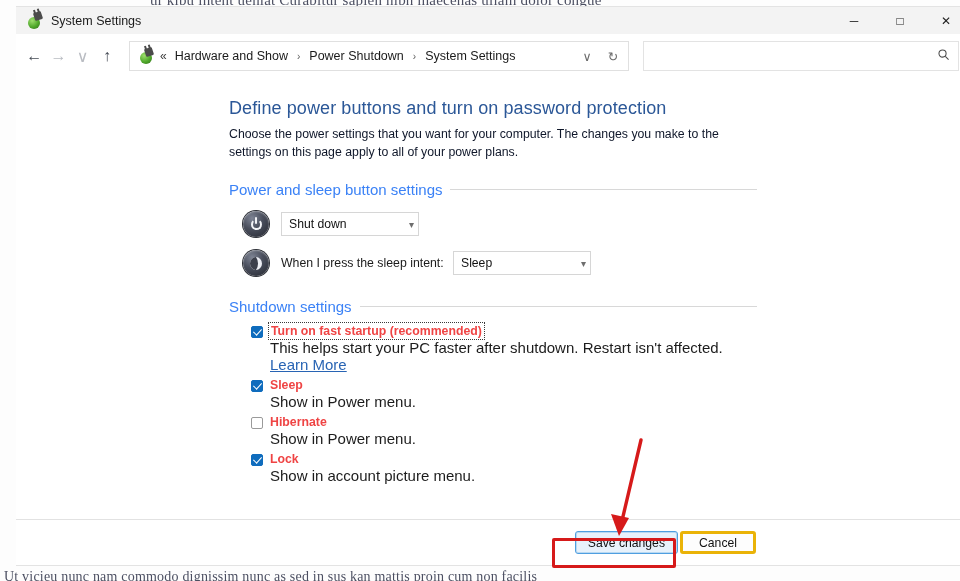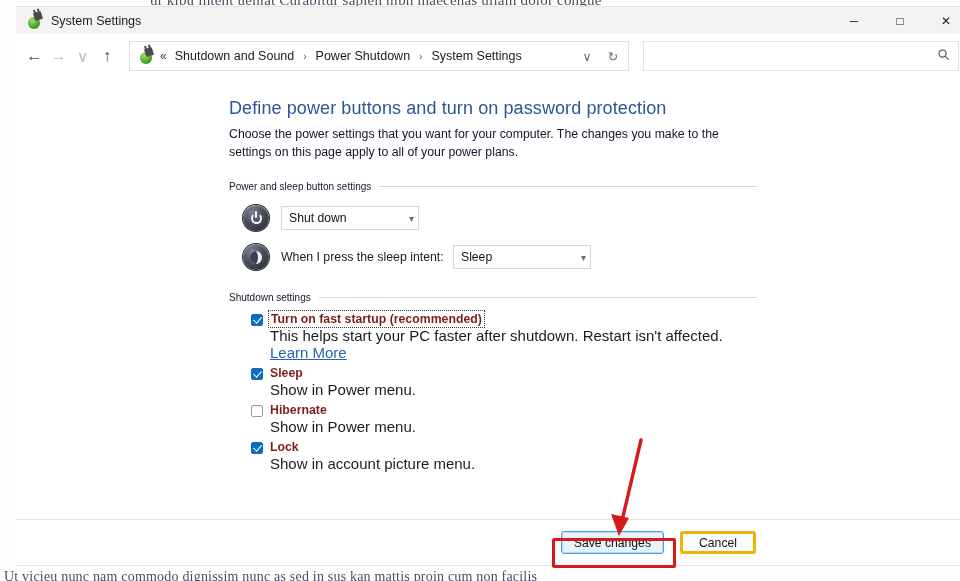--- a/index.html
+++ b/index.html
@@ -153,21 +153,21 @@
     margin: 0;
     line-height: 1.45;
     width: 515px;
   }
 
   .group {
     margin-top: 19px;
   }
   .group-head {
     display: flex; align-items: center;
-    font-size: 10px; color: #0f172a;
+    font-size: 15px; color: #3b82f6;
     width: 528px;
   }
   .group-head .label { flex: 0 0 auto; padding-right: 8px; }
   .group-head .rule { flex: 1 1 auto; height: 1px; background: #d8d8d8; }
 
   .btn-rows { margin-top: 11px; }
   .btn-row {
     display: flex; align-items: center;
     height: 31px; margin-bottom: 8px;
   }
@@ -208,21 +208,21 @@
     content: "";
     position: absolute;
     left: 3px; top: 0px;
     width: 4px; height: 7px;
     border: solid #fff;
     border-width: 0 1.6px 1.6px 0;
     transform: rotate(42deg);
   }
   .cb.unchecked { background: #fff; border: 1px solid #9a9a9a; }
   .cb-label {
-    font-size: 12.3px; color: #7f1d1d; font-weight: bold;
+    font-size: 12.3px; color: #ef4444; font-weight: bold;
   }
   .cb-label.focused {
     outline: 1px dotted #3a3a3a;
     outline-offset: 1px;
     padding: 0 1px;
   }
   .cb-sub {
     font-size: 15px; color: #1c1c1c;
     margin-left: 19px; margin-bottom: 5px; margin-top: 1px;
   }
@@ -235,21 +235,21 @@
     position: absolute;
     left: 0; right: 0; bottom: 0;
     height: 46px;
   }
   .footer-rule {
     position: absolute; left: 0; right: 0; top: 0;
     height: 1px; background: #e2e2e2;
   }
   .footer-buttons {
     position: absolute; right: 213px; top: 12px;
-    display: flex; gap: 16px;
+    display: flex; gap: 2px;
   }
   .btn {
     height: 23px; min-width: 76px;
     border: 3px solid #eab308;
     background: #fdfdfd;
     border-radius: 3px;
     display: flex; align-items: center; justify-content: center;
     font-size: 12.2px; color: #111;
     padding: 0 12px;
   }
@@ -355,21 +355,21 @@
     <div class="nav-btn">↑</div>
 
     <div class="addressbar">
       <div class="crumb-icon">
         <div class="app-ico-plug">
           <div class="ball"></div>
           <div class="prong"></div>
         </div>
       </div>
       <span class="crumb-sep-dbl">«</span>
-      <span class="crumb">Shutdown and Sound</span>
+      <span class="crumb">Hardware and Show</span>
       <span class="crumb-arrow">›</span>
       <span class="crumb">Power Shutdown</span>
       <span class="crumb-arrow">›</span>
       <span class="crumb">System Settings</span>
       <span class="addr-spacer"></span>
       <span class="addr-chevron">∨</span>
       <span class="addr-refresh">↻</span>
     </div>
 
     <div class="searchbox">

